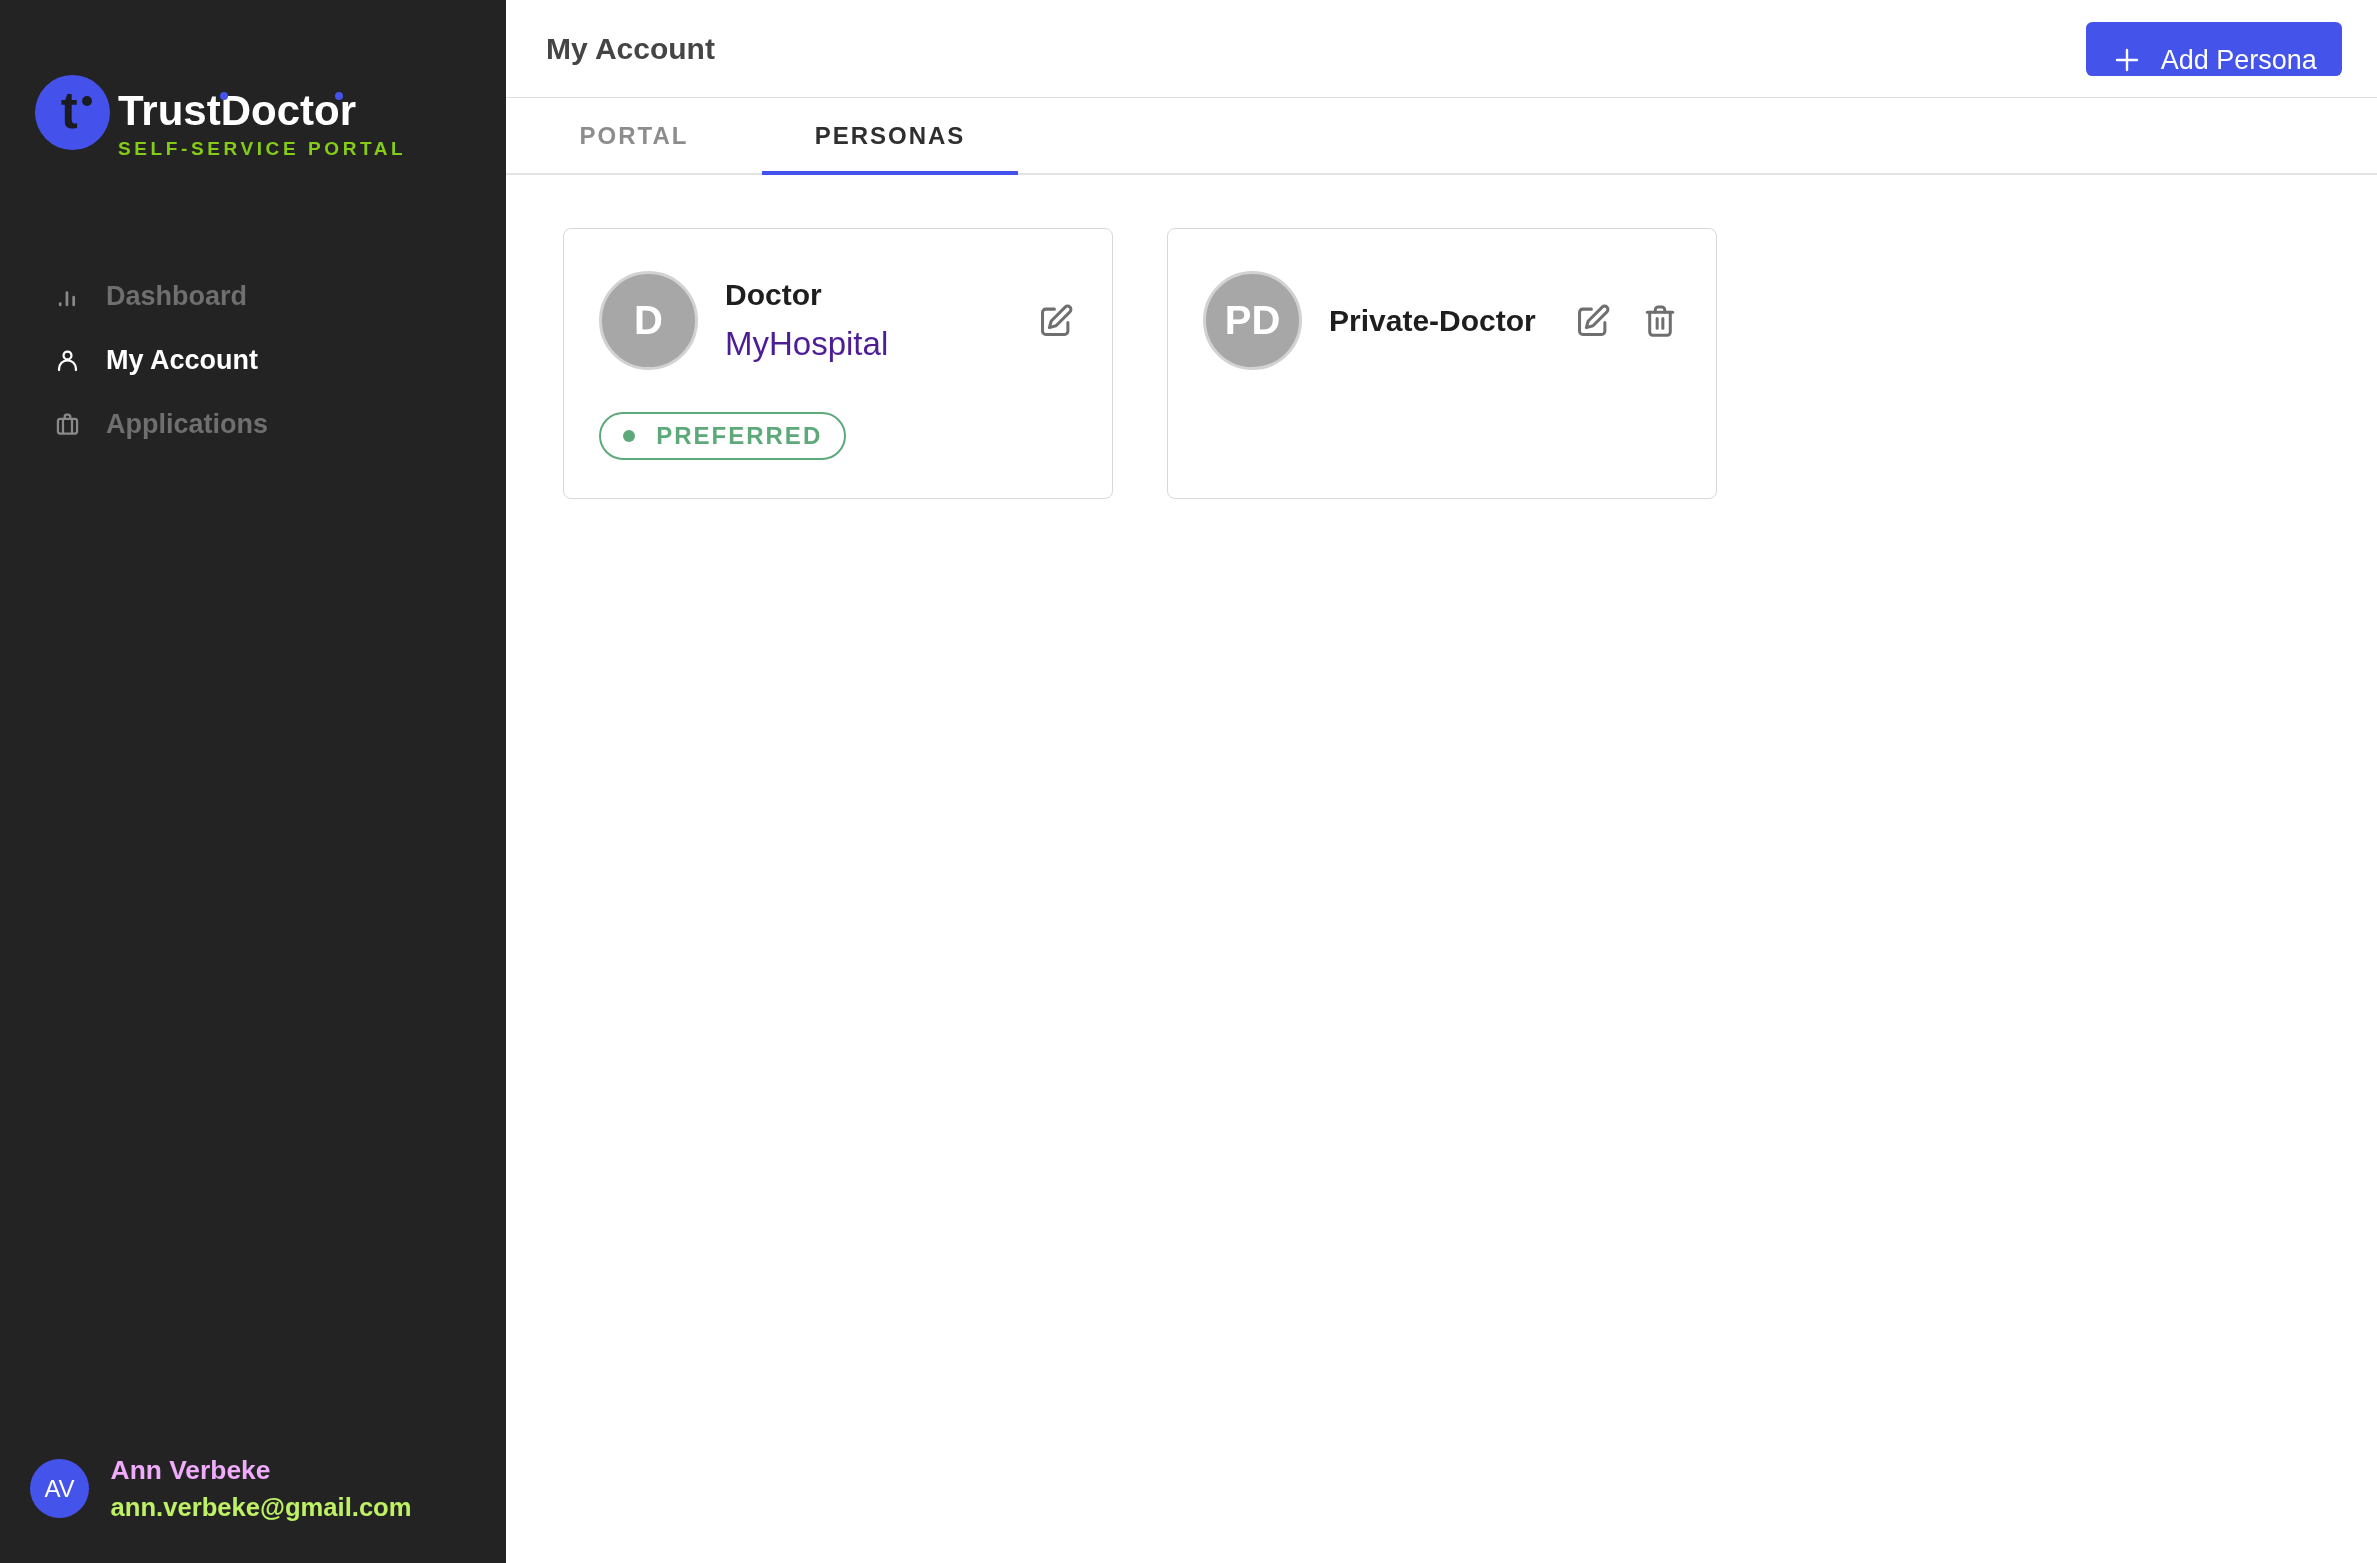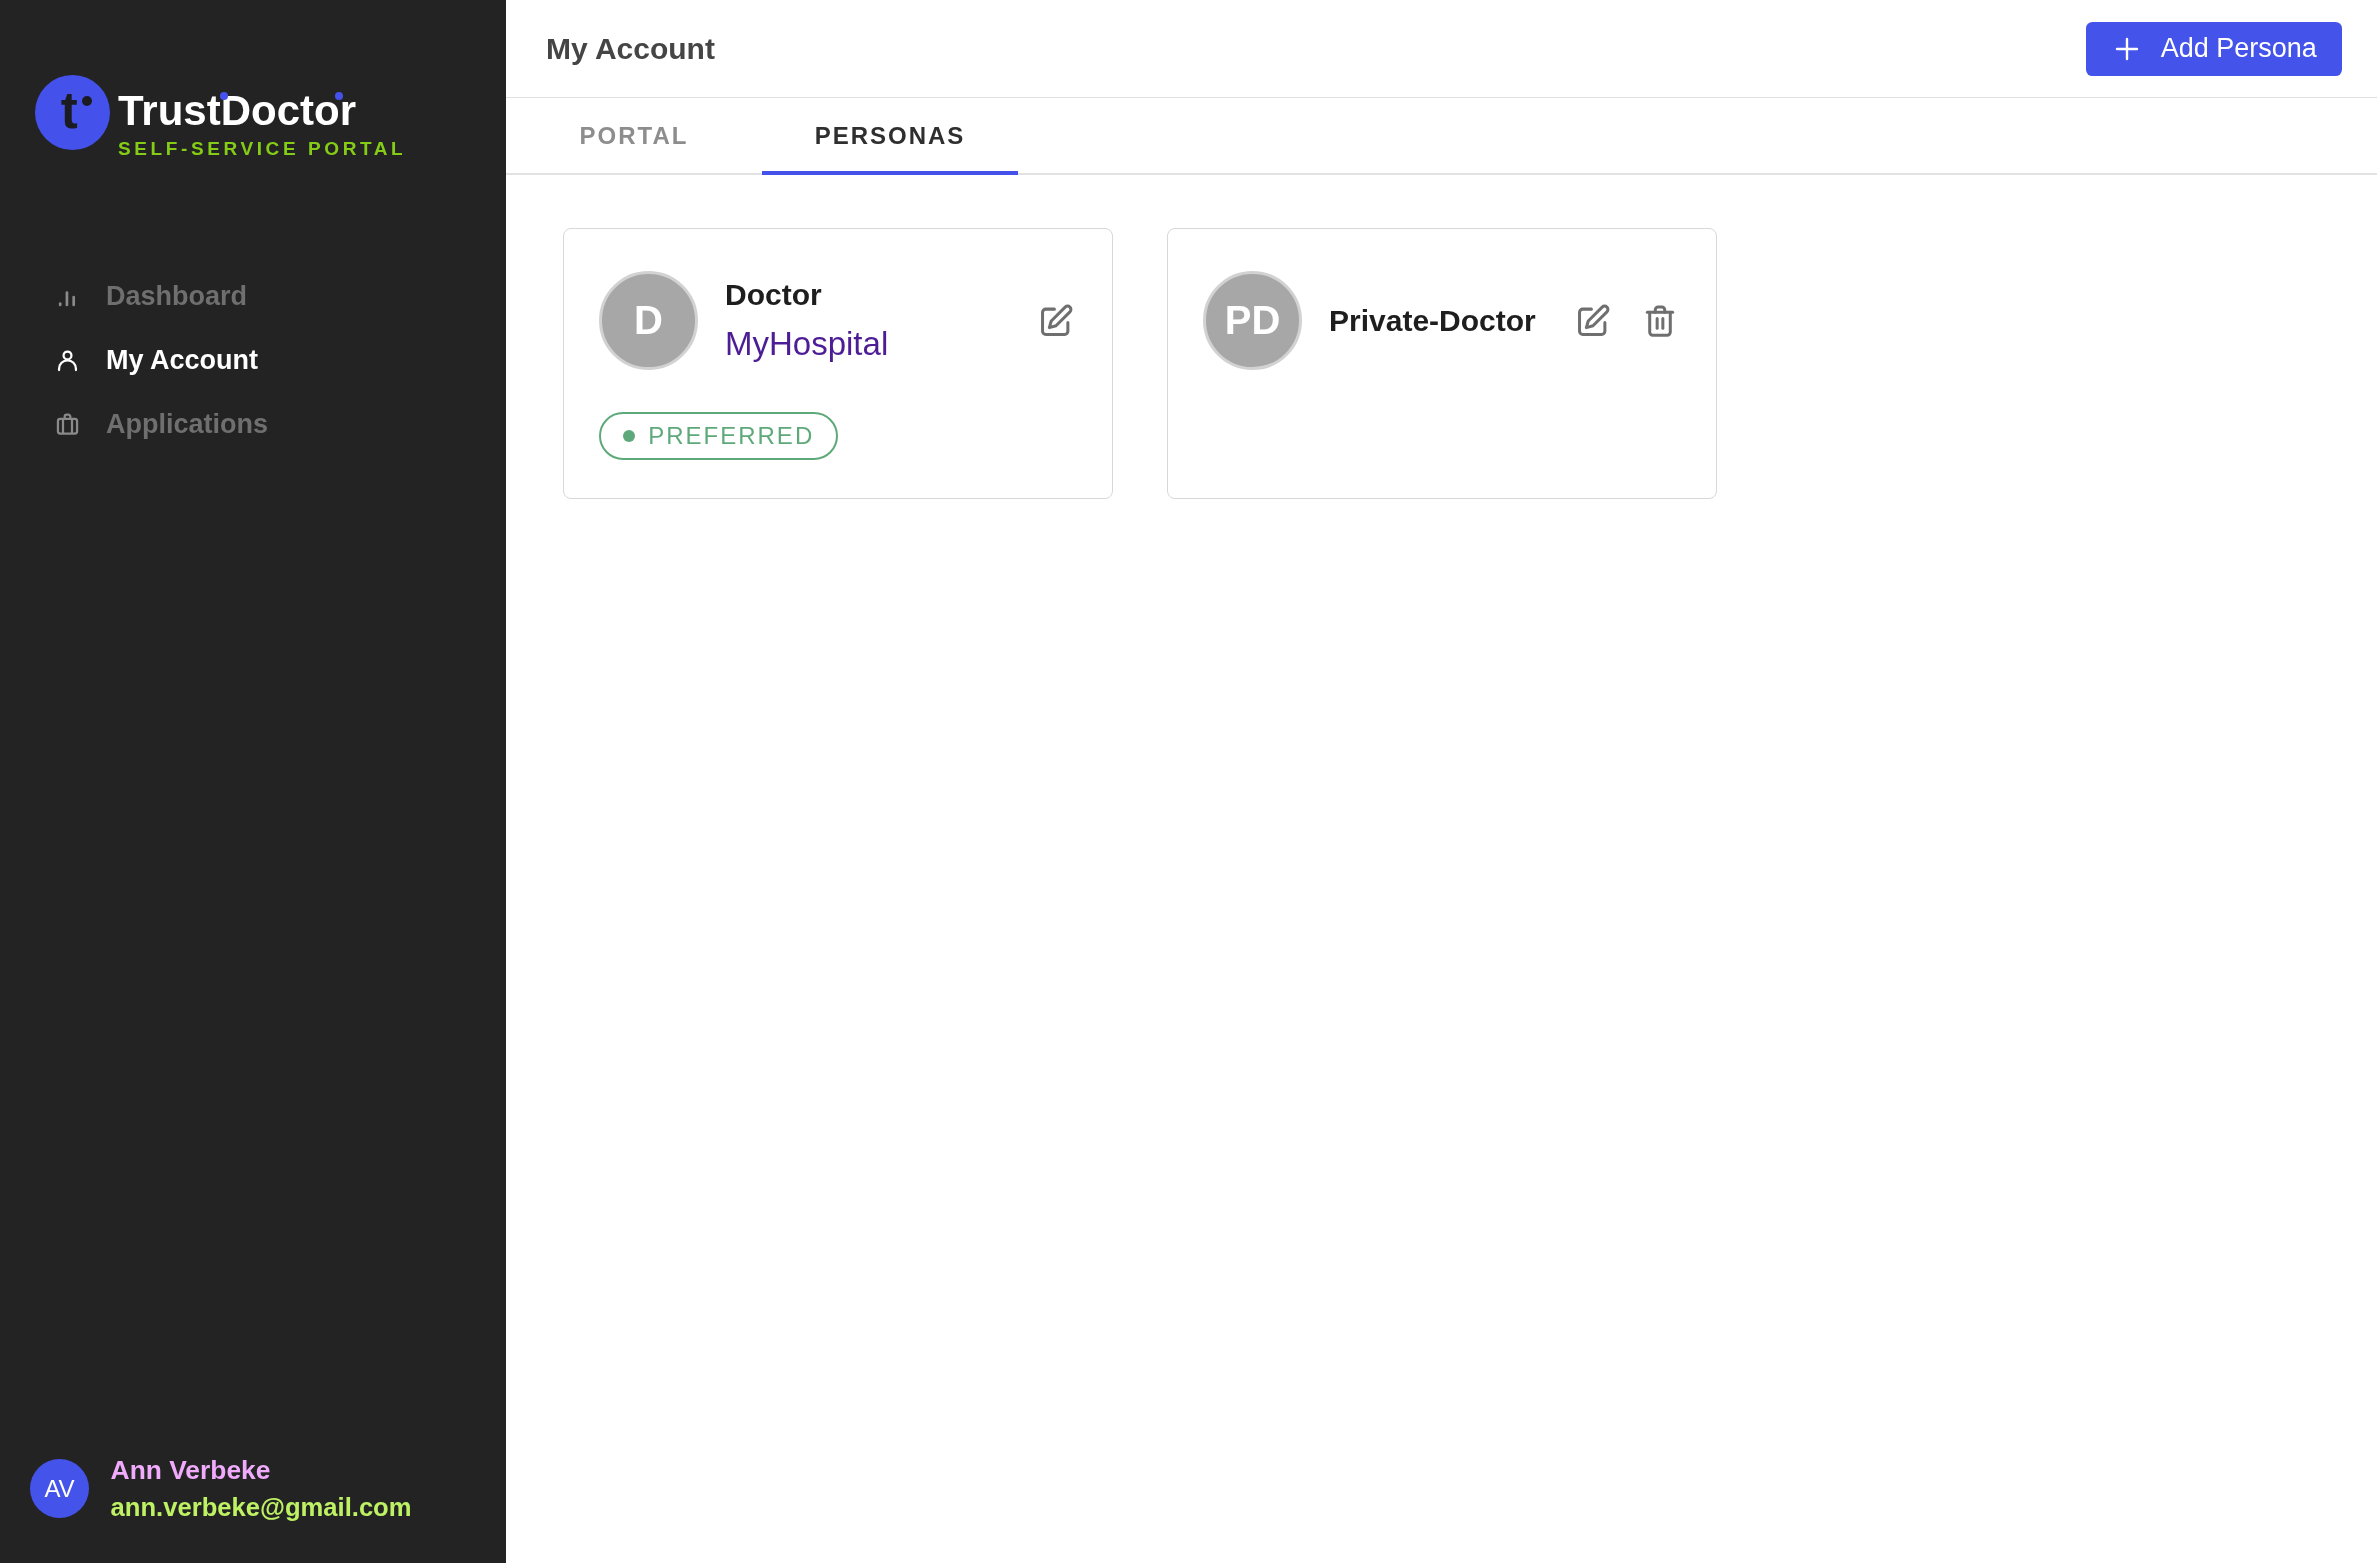--- a/index.html
+++ b/index.html
@@ -70,21 +70,21 @@
 
   
   .main { flex:1; display:flex; flex-direction:column; background:#fff; }
   .page-header {
     height:98px; border-bottom:1.6px solid #e0e0e0;
     display:flex; align-items:center; justify-content:space-between;
     padding-left:40px; padding-right:35px; flex:0 0 98px;
   }
   .page-title { font-size:30px; font-weight:bold; color:#454545; }
   .add-btn {
-    display:flex; align-items:center; justify-content:center;
+    display:flex; align-items:flex-end; justify-content:center;
     width:256px; height:54px; background:#4453EA; color:#fff;
     border:none; border-radius:6.4px; font-size:27px; cursor:pointer;
     font-family:inherit;
   }
   .add-btn .plus { width:32px; height:32px; margin-right:17.6px; }
   .add-btn .plus svg { width:32px; height:32px; display:block; }
 
   .tabbar {
     height:77px; border-bottom:2.4px solid #e2e2e2; display:flex; flex:0 0 77px;
   }
@@ -117,21 +117,21 @@
   .p-actions { margin-left:auto; display:flex; align-items:center; gap:29px; }
   .icon-btn {
     background:none; border:none; padding:0; cursor:pointer; color:#6f6f6f;
     width:38px; height:38px; display:flex; align-items:center; justify-content:center;
   }
   .icon-btn svg { width:38px; height:38px; display:block; }
 
   .badge {
     margin-top:42px; display:inline-flex; align-items:center;
     height:48px; padding:0 21.6px; border:2.4px solid #5EA97A; border-radius:25.6px;
-    color:#5EA97A; font-size:24px; font-weight:normal; letter-spacing:2px;
+    color:#5EA97A; font-size:24px; font-weight:bold; letter-spacing:2px;gap:8px;
   }
   .badge-dot {
     width:12.8px; height:12.8px; border-radius:50%; background:#5EA97A; margin-right:12.8px;
   }
 </style>
 </head>
 <body>
 
 <div class="app">
 

